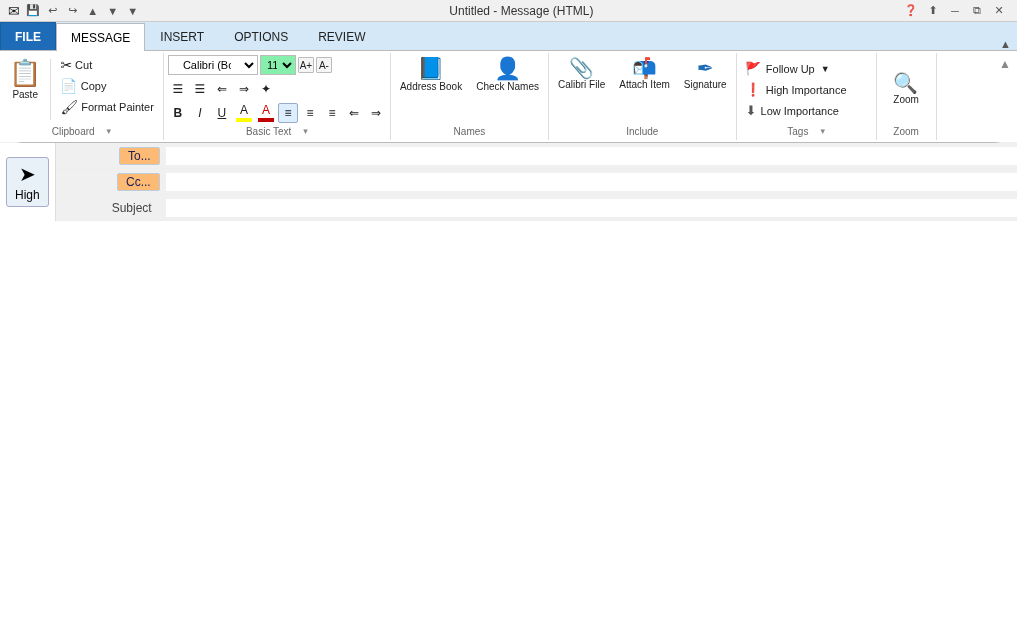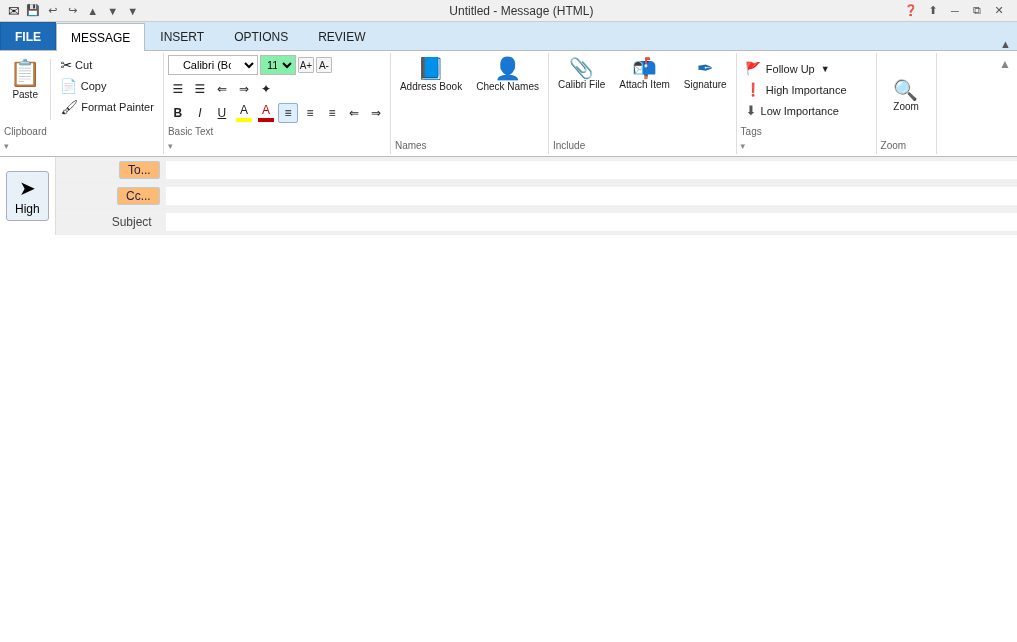--- a/index.html
+++ b/index.html
@@ -16,21 +16,21 @@
       border-bottom: 1px solid #ccc;
     }
     #titlebar-left { display: flex; align-items: center; gap: 4px; }
     #titlebar-title { flex: 1; text-align: center; font-size: 12px; color: #333; }
     #titlebar-controls { display: flex; gap: 2px; }
     .titlebar-btn { width: 20px; height: 20px; display: flex; align-items: center; justify-content: center; font-size: 11px; cursor: pointer; border: none; background: transparent; color: #555; }
     .titlebar-qat { display: flex; align-items: center; gap: 2px; }
     .qat-btn { width: 18px; height: 18px; display: flex; align-items: center; justify-content: center; border: none; background: transparent; cursor: pointer; font-size: 11px; color: #555; }
 
     
-    #ribbon { background: #f0f0f0; border-bottom: 1px solid #bbb; }
+    #ribbon { background: #f0f0f0; border-bottom: 1px solid #bbb; border-radius: 23px; }
 
     
     #tab-bar {
       display: flex;
       align-items: flex-end;
       background: #d4e8f7;
       height: 28px;
       padding-left: 0;
     }
     .ribbon-tab {
@@ -92,22 +92,21 @@
       gap: 2px;
     }
     .ribbon-group-label {
       text-align: center;
       font-size: 10px;
       color: #666;
       padding: 2px 0 1px;
       display: flex;
       align-items: flex-start;
       justify-content: center;
-      gap: 4px;
-      flex-direction: column;
+      gap: 12px;
     }
     .group-expand-btn {
       cursor: pointer;
       color: #888;
       font-size: 9px;
     }
 
     
     .rb-btn {
       display: flex;

